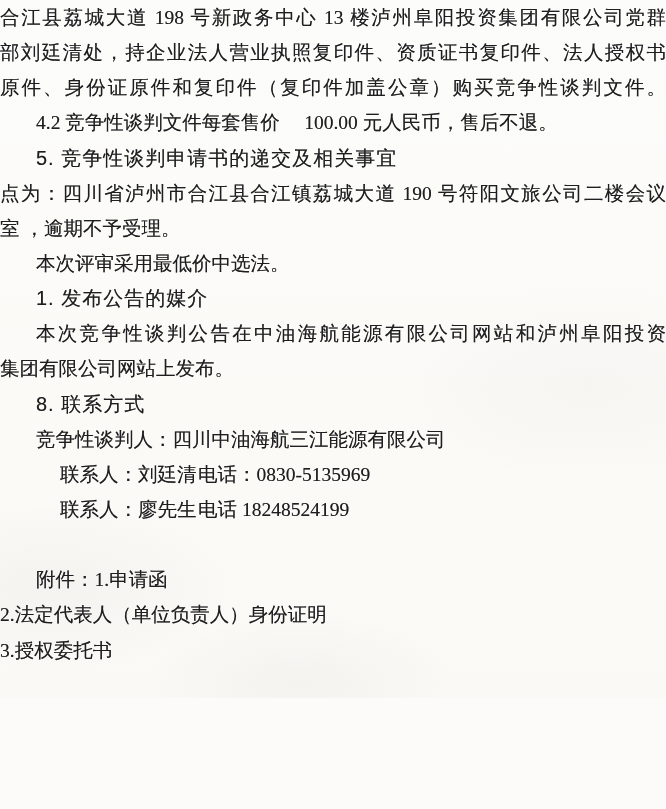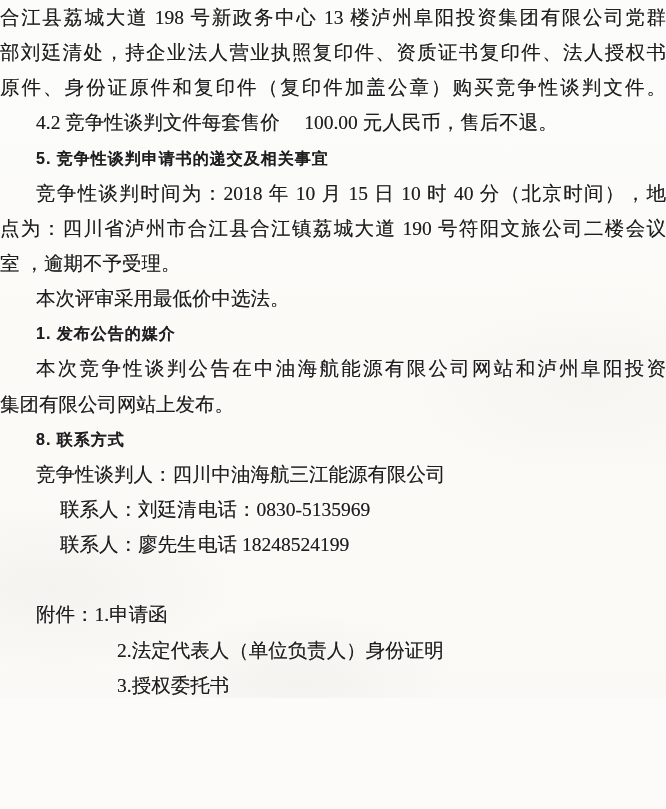--- a/index.html
+++ b/index.html
@@ -28,44 +28,43 @@
     font-size: 19.5px;
     white-space: nowrap;
     text-shadow: 0 0 0.6px rgba(30,30,32,0.55);
   }
   .just {
     white-space: normal;
     text-align: justify;
     text-align-last: justify;
   }
   .indent { padding-left: 36px; }
-  .sub { padding-left: 117px; }
+  .sub { }
   .heading {
     font-family: "Liberation Sans", "DejaVu Sans", sans-serif;
-    font-weight: 700;
-    font-size: 16px;
+    font-weight: 400;
+    font-size: 20px;
     letter-spacing: 1px;
   }
   .contact-label { display: inline-block; width: 138px; margin-left: 24px; }
   .right { text-align: right; padding-right: 16px; }
   .blank { height: 35.15px; }
 </style>
 </head>
 <body>
 
 <div class="paper">
 
   <div class="line just">合江县荔城大道 198 号新政务中心 13 楼泸州阜阳投资集团有限公司党群</div>
   <div class="line just">部刘廷清处，持企业法人营业执照复印件、资质证书复印件、法人授权书</div>
   <div class="line just">原件、身份证原件和复印件（复印件加盖公章）购买竞争性谈判文件。</div>
 
   <div class="line indent">4.2 竞争性谈判文件每套售价　 100.00 元人民币，售后不退。</div>
 
   <div class="line indent heading">5. 竞争性谈判申请书的递交及相关事宜</div>
-  <div class="line indent just">竞争性谈判时间为：2018 年 10 月 15 日 10 时 40 分（北京时间），地</div>
   <div class="line just">点为：四川省泸州市合江县合江镇荔城大道 190 号符阳文旅公司二楼会议</div>
   <div class="line">室 ，逾期不予受理。</div>
 
   <div class="line indent">本次评审采用最低价中选法。</div>
 
   <div class="line indent heading">1. 发布公告的媒介</div>
   <div class="line indent just">本次竞争性谈判公告在中油海航能源有限公司网站和泸州阜阳投资</div>
   <div class="line">集团有限公司网站上发布。</div>
 
   <div class="line indent heading">8. 联系方式</div>

